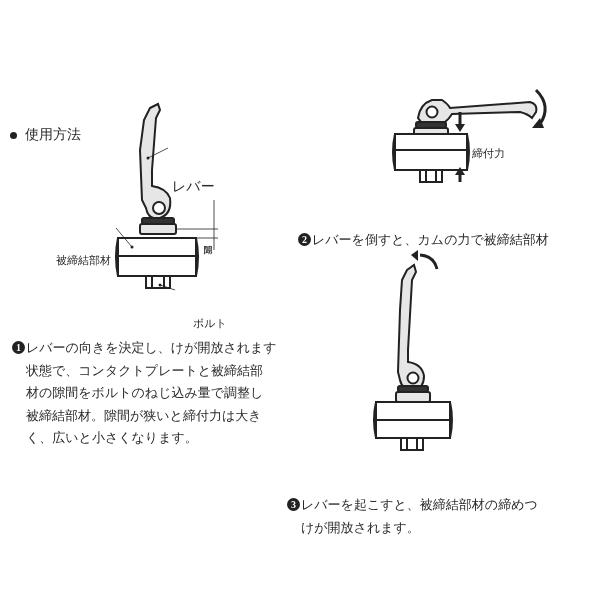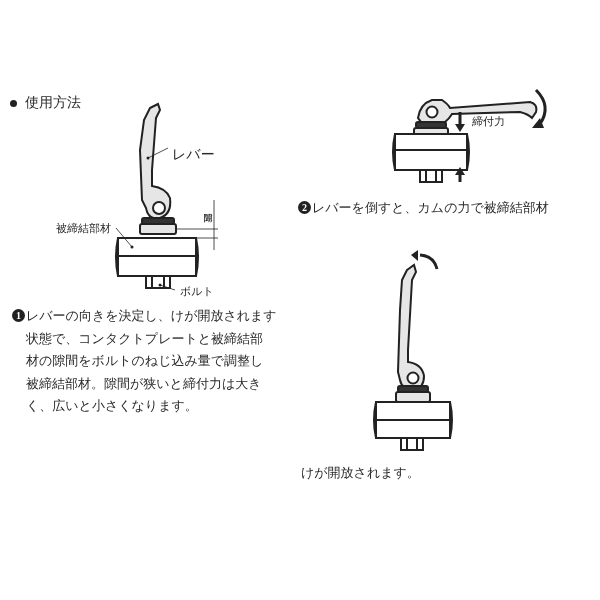--- a/index.html
+++ b/index.html
@@ -1,18 +1,18 @@
 <!DOCTYPE html>
 <html><head>
 <meta charset="utf-8">
 <style>
   html, body { margin:0; padding:0; background:#ffffff; }
   body { width:600px; height:600px; position:relative; overflow:hidden;
          font-family: "DejaVu Sans", sans-serif; color:#2a2a2a; }
-  .abs { position:absolute; }
+  .abs { position:absolute;margin-top:32px; }
   .heading { left:10px; top:94px; font-size:14px; display:flex; align-items:center; gap:4px; }
   .heading .dot { width:7px; height:7px; border-radius:50%; background:#222; display:inline-block; margin-right:4px; }
   .label { font-size:11px; white-space:nowrap;font-family:Liberation Serif, serif; }
   .vlabel { font-size:9px; writing-mode:vertical-rl; letter-spacing:0; }
   .para { font-size:13px; line-height:22.5px;font-family:Liberation Serif, serif; }
   .para .num { display:inline-block; width:13px; height:13px; border-radius:50%; background:#222; color:#fff;
                font-size:10px; line-height:13px; text-align:center; font-weight:bold; vertical-align:1px; margin-right:1px; }
   .para .line { display:block; white-space:nowrap; }
   .para .indent { padding-left:14px; }
   svg { position:absolute; left:0; top:0; }
@@ -84,31 +84,32 @@
     <path d="M407 438 L407 450 M417 438 L417 450"></path>
 
     <path d="M437 269 Q434 256 420 255" stroke-width="3"></path>
   </g>
   <path d="M418 250 L418 261 L411 255 Z" fill="#222"></path>
 </svg>
 
 <div class="abs label" style="left:172px; top:146px; font-size:14px;">レバー</div>
 <div class="abs label" style="left:56px; top:221px;">被締結部材</div>
 <div class="abs vlabel" style="left:201px; top:206px;">隙間</div>
-<div class="abs label" style="left:180px; top:284px;">ボルト</div>
+<div class="abs label" style="left:193px; top:284px;">ボルト</div>
 
 <div class="abs label" style="left:472px; top:114px;">締付力</div>
 
 <div class="abs para" style="left:12px; top:305px;">
   <span class="line"><span class="num">1</span><span>レバーの向きを決定し、けが開放されます</span></span>
   <span class="line indent">状態で、コンタクトプレートと被締結部</span>
   <span class="line indent">材の隙間をボルトのねじ込み量で調整し</span>
   <span class="line indent">被締結部材。隙間が狭いと締付力は大き</span>
   <span class="line indent">く、広いと小さくなります。</span>
 </div>
 
 <div class="abs para" style="left:298px; top:197px;">
   <span class="line"><span class="num">2</span><span>レバーを倒すと、カムの力で被締結部材</span></span>
 </div>
 
 <div class="abs para" style="left:287px; top:462px;">
+  <span class="line"><span class="num">3</span><span>レバーを起こすと、被締結部材の締めつ</span></span>
   <span class="line indent">けが開放されます。</span>
 </div>
 
 </body></html>

